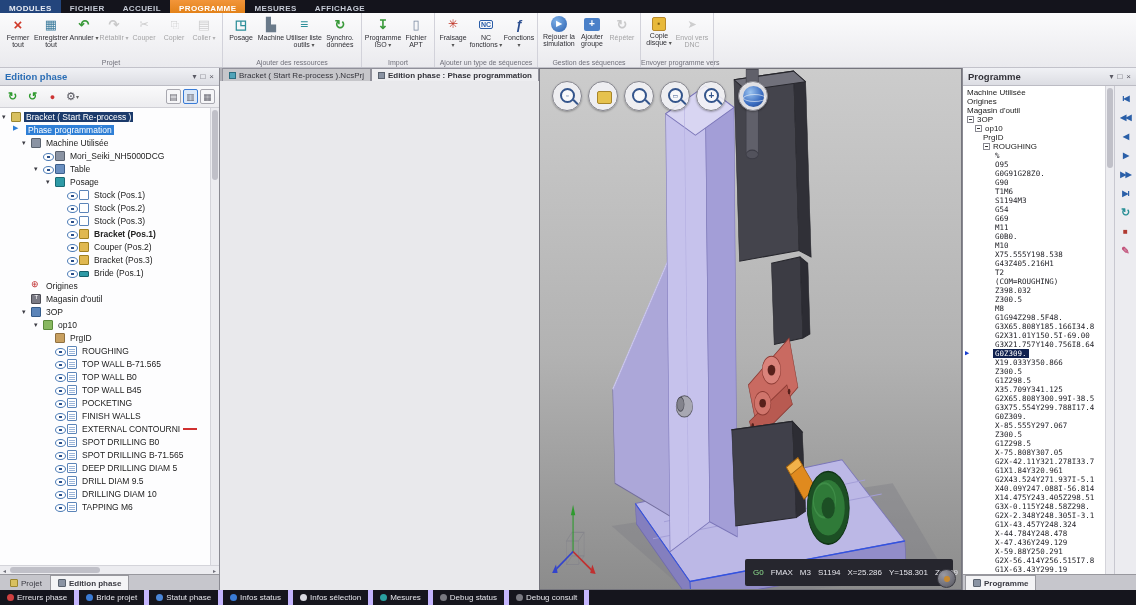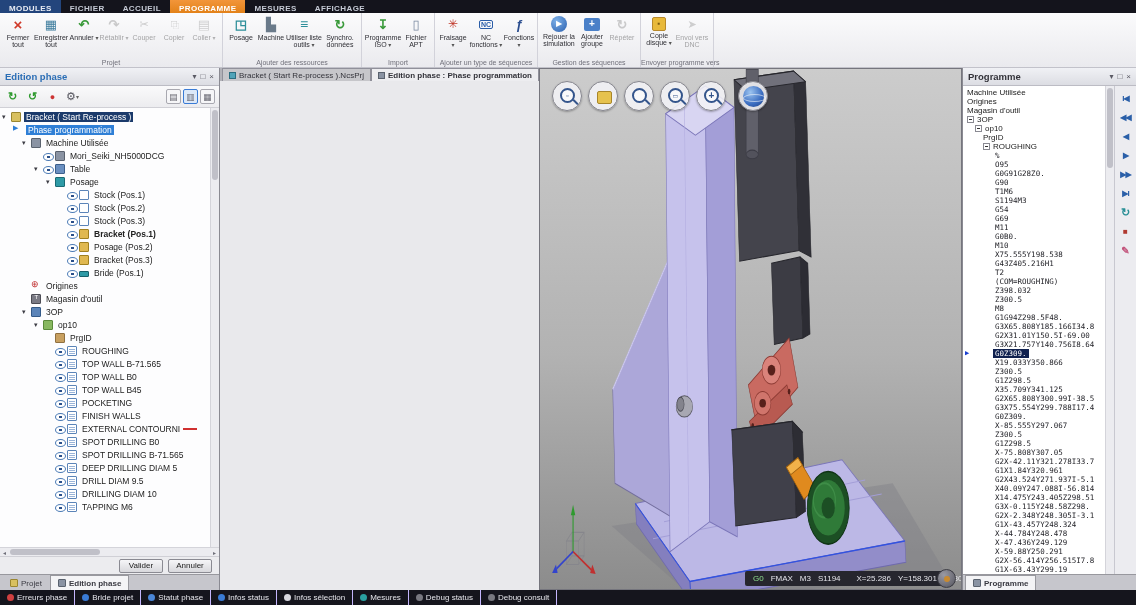--- a/index.html
+++ b/index.html
@@ -137,21 +137,21 @@
   .vticn{position:absolute;inset:0}
   .vticn::before{content:"";position:absolute;left:7px;top:6px;width:11px;height:11px;border:2px solid #34558c;border-radius:50%;background:rgba(255,255,255,.65);display:flex;align-items:center;justify-content:center;font-size:7px;color:#34558c}
   .vticn::after{content:"";position:absolute;left:19px;top:19px;width:7px;height:2px;background:#34558c;transform:rotate(45deg);border-radius:1px}
   .vticn[data-icon="zoom-window-icon"]::before{content:"▫"}
   .vticn[data-icon="zoom-previous-icon"]::before{border:1px solid #a8862a;border-radius:2px;background:#e6c24e;width:13px;height:11px;left:8px;top:9px;content:""}
   .vticn[data-icon="zoom-previous-icon"]::after{display:none}
   .vticn[data-icon="zoom-extents-icon"]::before{content:"▭";font-size:6px}
   .vticn[data-icon="pan-icon"]::before{content:"+";font-size:10px;font-weight:bold}
   .vticn[data-icon="orbit-icon"]::before{border:none;left:4px;top:4px;width:21px;height:21px;border-radius:50%;background:radial-gradient(circle at 35% 30%,#9cc4f0,#3a6cc0 60%,#1c3c80);content:""}
   .vticn[data-icon="orbit-icon"]::after{left:4px;top:12px;width:21px;height:6px;background:none;border:1px solid rgba(255,255,255,.55);border-radius:50%;transform:none}
-  .vstrip{position:absolute;left:205px;right:8px;bottom:3px;height:15px;background:#26262e;border-radius:2px;display:flex;align-items:center;gap:16px;padding:0 46px 0 8px;font-size:8px;color:#e4e4ea;white-space:nowrap}
+  .vstrip{position:absolute;left:205px;right:8px;bottom:3px;height:27px;background:#26262e;border-radius:2px;display:flex;align-items:center;gap:7px;padding:0 46px 0 8px;font-size:8px;color:#e4e4ea;white-space:nowrap}
   .vstrip .scode{color:#8fe08f}
   .vstrip .scode~.scode{color:#e4e4ea}
   .timebox{margin-left:auto;background:#1f8f96;color:#fff;padding:0 12px;border-radius:2px}
   .timeval{color:#fff}
   .g54{margin-left:6px;color:#e4e4ea}
   .vcapture{position:absolute;right:5px;bottom:1px;width:19px;height:19px;border-radius:50%;background:radial-gradient(circle at 35% 30%,#9a9aa4,#55555e);border:1px solid #3c3c44}
   .vcapture::after{content:"";position:absolute;left:6px;top:6px;width:6px;height:6px;border-radius:50%;background:#c88a30}
   .vfooter{height:10px;background:#c2c2c6;border-top:1px solid #8a8a92}
 
   
@@ -177,21 +177,21 @@
   .sbtn[data-icon="play-icon"]::before{content:"▶"}
   .sbtn[data-icon="forward-icon"]::before{content:"▶▶"}
   .sbtn[data-icon="forward-end-icon"]::before{content:"▶I"}
   .sbtn[data-icon="reset-icon"]::before{content:"↻";color:#2a8f96;font-size:11px;letter-spacing:0}
   .sbtn[data-icon="stop-icon"]::before{content:"■";color:#b03a30;letter-spacing:0}
   .sbtn[data-icon="edit-icon"]::before{content:"✎";color:#c2527a;font-size:10px;letter-spacing:0}
   .rtabs{height:16px;display:flex;align-items:flex-end;background:#c6c6cc;border-top:1px solid #98989e;padding-left:2px}
 
   
   .bottombar{position:absolute;bottom:0;left:0;right:0;height:15px;background:#15151d;display:flex;align-items:stretch}
-  .bitem{display:flex;align-items:center;gap:3px;padding:0 7px;font-size:8px;color:#e4e4ea;border-right:1px solid #c4b5fd}
+  .bitem{display:flex;align-items:center;gap:3px;padding:0 7px;font-size:8px;color:#e4e4ea;border-right:5px solid #c4b5fd}
   .bdot{width:7px;height:7px;border-radius:50%;background:#8a8a94;flex:none}
   .bdot[data-icon="error-icon"]{background:#d04040}
   .bdot[data-icon="info-project-icon"]{background:#3a7bd5}
   .bdot[data-icon="status-phase-icon"]{background:#4a86d8}
   .bdot[data-icon="info-phase-icon"]{background:#3a7bd5}
   .bdot[data-icon="selection-icon"]{background:#d8d8e0}
   .bdot[data-icon="measure-icon"]{background:#2aa0a0}
   .bdot[data-icon="debug-status-icon"]{background:#787880}
   .bdot[data-icon="debug-consult-icon"]{background:#787880}
 </style>
@@ -460,21 +460,21 @@
             <span class="exp"></span>
             <span class="eye"></span>
             <span class="ticn" data-icon="part-icon"></span>
             <span class="tlbl">Bracket (Pos.1)</span>
           </div>
 
           <div class="trow" data-level="5" data-eye="true">
             <span class="exp"></span>
             <span class="eye"></span>
             <span class="ticn" data-icon="part-icon"></span>
-            <span class="tlbl">Posage (Pos.2)</span>
+            <span class="tlbl">Couper (Pos.2)</span>
           </div>
 
           <div class="trow" data-level="5" data-eye="true">
             <span class="exp"></span>
             <span class="eye"></span>
             <span class="ticn" data-icon="part-icon"></span>
             <span class="tlbl">Bracket (Pos.3)</span>
           </div>
 
           <div class="trow" data-level="5" data-eye="true">
@@ -609,24 +609,20 @@
             <span class="ticn" data-icon="seq-icon"></span>
             <span class="tlbl">TAPPING M6</span>
           </div>
         </div>
       <div class="hscroll">
         <span class="harrow">◂</span>
         <span class="track">
             <span class="thumb"></span>
           </span>
         <span class="harrow">▸</span>
-      </div>
-      <div class="btnrow">
-        <button class="pbtn">Valider</button>
-        <button class="pbtn">Annuler</button>
       </div>
       <div class="ltabs">
 
           <div class="ltab">
             <span class="tabicn" data-icon="project-icon"></span>
             <span>Projet</span>
           </div>
 
           <div class="ltab active">
             <span class="tabicn" data-icon="phase-icon"></span>

